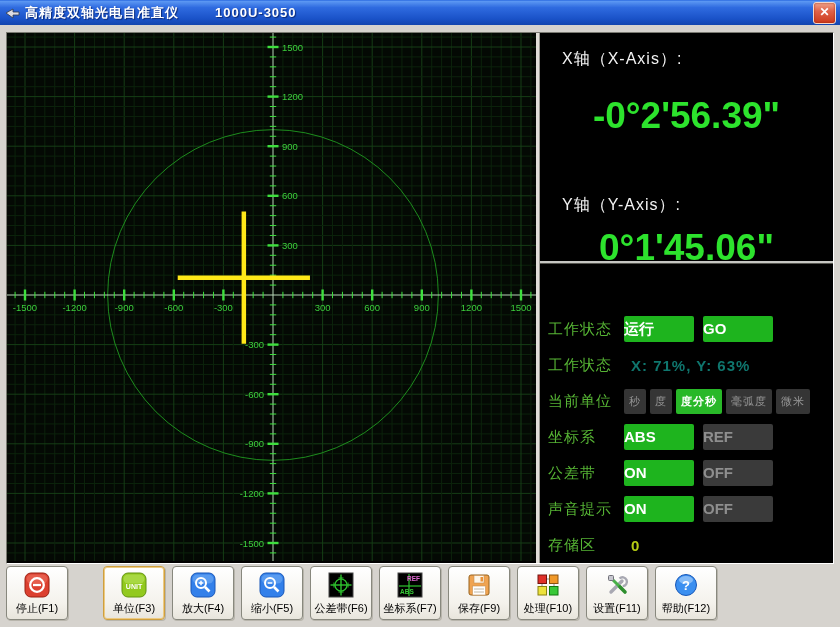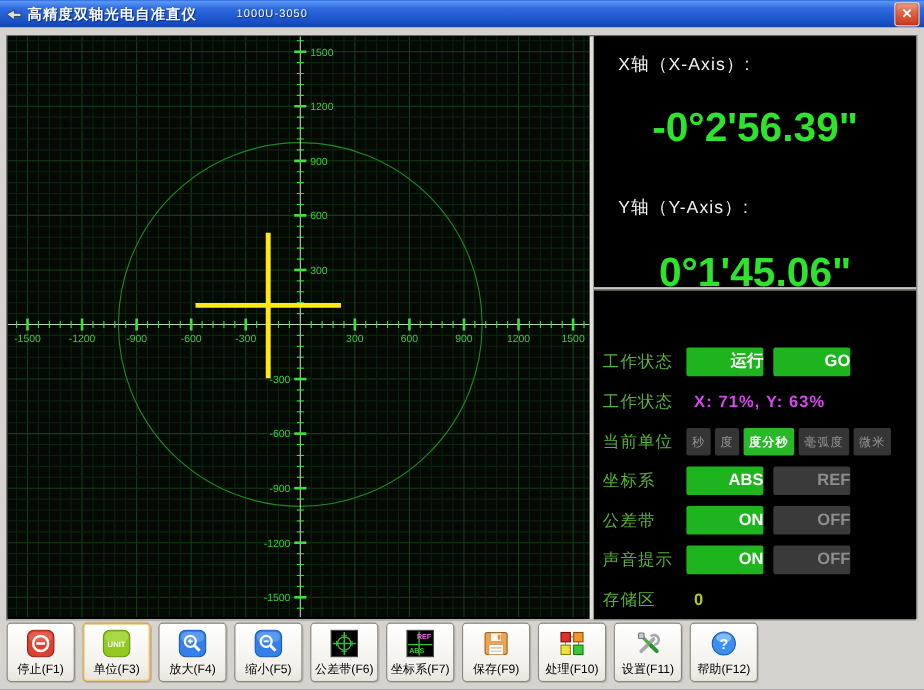--- a/index.html
+++ b/index.html
@@ -4,65 +4,65 @@
 <style>
   html,body{margin:0;padding:0;background:#555;}
   .window{position:relative;width:840px;height:627px;background:#d6d3ce;overflow:hidden;
           font-family:"Liberation Sans",sans-serif;}
   
   .titlebar{position:absolute;left:0;top:0;width:840px;height:25px;
     background:linear-gradient(180deg,#2a69e0 0%,#5a96f2 6%,#2f6be0 30%,#1a52c8 75%,#1245ae 100%);
     display:flex;align-items:center;}
   .app-icon{width:16px;height:16px;margin:0 4px 0 5px;}
   .title-text{color:#fff;font-size:13px;font-weight:bold;text-shadow:1px 1px 1px #0a2a7a;letter-spacing:1px;}
-  .title-model{position:absolute;left:215px;color:#fff;font-size:10px;font-weight:normal;
+  .title-model{position:absolute;left:215px;color:#fff;font-size:13px;font-weight:bold;
     text-shadow:1px 1px 1px #0a2a7a;letter-spacing:1px;}
   .close-btn{position:absolute;right:4px;top:2px;width:21px;height:20px;border-radius:3px;
     background:linear-gradient(180deg,#f0a38a 0%,#e0634a 40%,#cc3a1c 100%);
     border:1px solid #f6d6c8;color:#fff;font-size:12px;font-weight:bold;line-height:19px;
     text-align:center;cursor:pointer;box-shadow:inset 0 0 2px #90200a;}
   
   .client{position:absolute;left:0;top:25px;width:840px;height:602px;background:#d6d3ce;}
   .workspace{position:absolute;left:6px;top:7px;width:826px;height:530px;
     border-top:1px solid #7a7a72;border-left:1px solid #7a7a72;
     border-right:1px solid #ffffff;border-bottom:1px solid #ffffff;
     display:flex;background:#000;}
   .plot-wrap{width:529px;height:528px;background:#040904;}
   .vdivider{width:3px;background:#e2e0da;border-right:1px solid #9a9a92;}
   
   .rightpanel{flex:1;background:#000;display:flex;flex-direction:column;color:#fff;}
   .readouts{height:258px;position:relative;}
   .axis-label{position:absolute;left:22px;color:#f2f2f2;font-size:16px;letter-spacing:1px;}
   .axis-label.x{top:16px;}
-  .axis-label.y{top:146px;}
+  .axis-label.y{top:162px;}
   .axis-value{position:absolute;left:0;width:100%;text-align:center;color:#2de32d;
     font-size:37px;font-weight:bold;font-family:"Liberation Sans",sans-serif;}
   .axis-value.x{top:62px;}
   .axis-value.y{top:194px;}
   .rp-sep{height:2px;background:#c6c6c2;border-bottom:1px solid #55554f;}
   .statusrows{flex:1;display:flex;flex-direction:column;padding-top:4px;margin-top:43px;}
   .srow{height:36px;display:flex;align-items:center;padding-left:8px;}
   .slabel{width:76px;color:#56b434;font-size:15px;letter-spacing:1px;flex:none;}
-  .sbtn{width:70px;height:26px;line-height:26px;text-align:right;font-weight:bold;
+  .sbtn{width:70px;height:26px;line-height:26px;text-align:left;font-weight:bold;
     font-size:15px;margin-right:9px;border-radius:2px;cursor:pointer;flex:none;}
   .sbtn.green{background:#1eb41e;color:#fff;}
   .sbtn.dark{background:#3a3a3a;color:#8e8e8e;}
-  .sval{color:#d946ef;font-size:15px;font-weight:bold;letter-spacing:1px;margin-left:7px;}
+  .sval{color:#0f766e;font-size:15px;font-weight:bold;letter-spacing:1px;margin-left:7px;}
   .sval.storage{color:#b6cc14;}
   .ubtn{background:#353535;color:#949494;font-size:11px;padding:5px 5px;margin-right:4px;
     border-radius:2px;cursor:pointer;flex:none;letter-spacing:1px;}
   .ubtn.selected{background:#28b828;color:#fff;font-weight:bold;}
   
   .toolbar{position:absolute;left:6px;top:541px;width:828px;height:56px;display:flex;}
   .tbtn{width:62px;height:54px;margin-right:7px;flex:none;
     background:linear-gradient(180deg,#ffffff 0%,#f4f2ec 70%,#e8e5dc 100%);
     border:1px solid #88887e;border-radius:4px;box-shadow:1px 1px 0 #b8b5ac;
     display:flex;flex-direction:column;align-items:center;justify-content:flex-end;
     padding-bottom:3px;box-sizing:border-box;cursor:pointer;}
-  .tbtn.focused{border:1px solid #cf9f3e;box-shadow:0 0 0 1px #ecca82 inset,1px 1px 0 #b8b5ac;}
+  .tbtn.focused{border:1px solid #cf9f3e;box-shadow:0 0 0 1px #ecca82 inset,1px 1px 0 #b8b5ac;margin-left:28px;}
   .tbtn svg{margin-bottom:3px;}
   .tlabel{font-size:11px;color:#000;white-space:nowrap;}
 </style>
 </head>
 <body>
 
 <div class="window">
 
   <div class="titlebar">
     <svg class="app-icon" viewBox="0 0 16 16">

